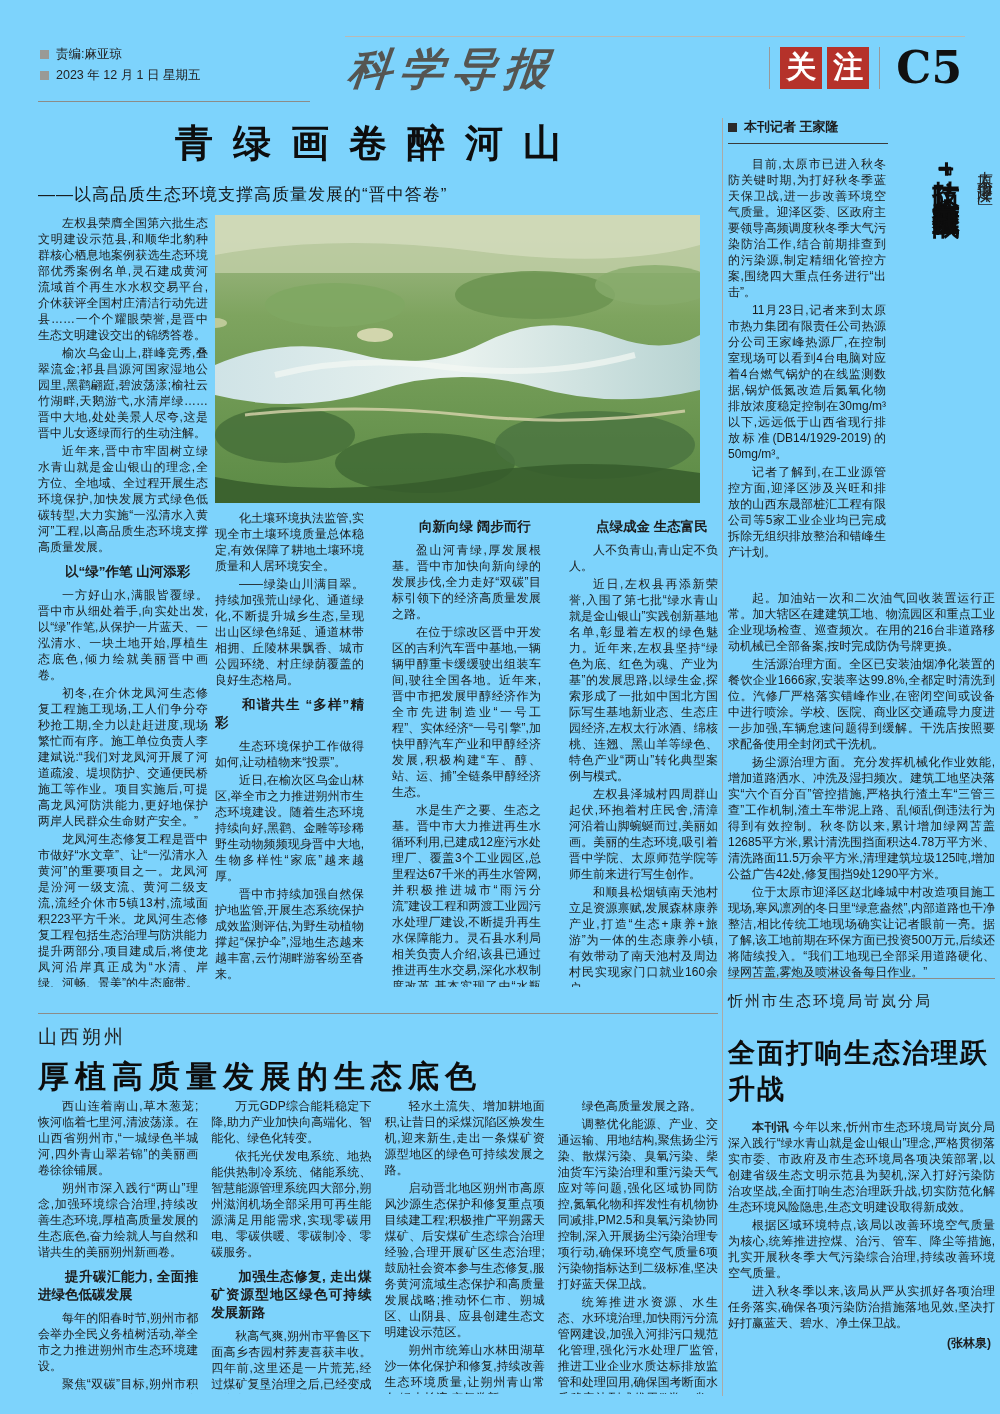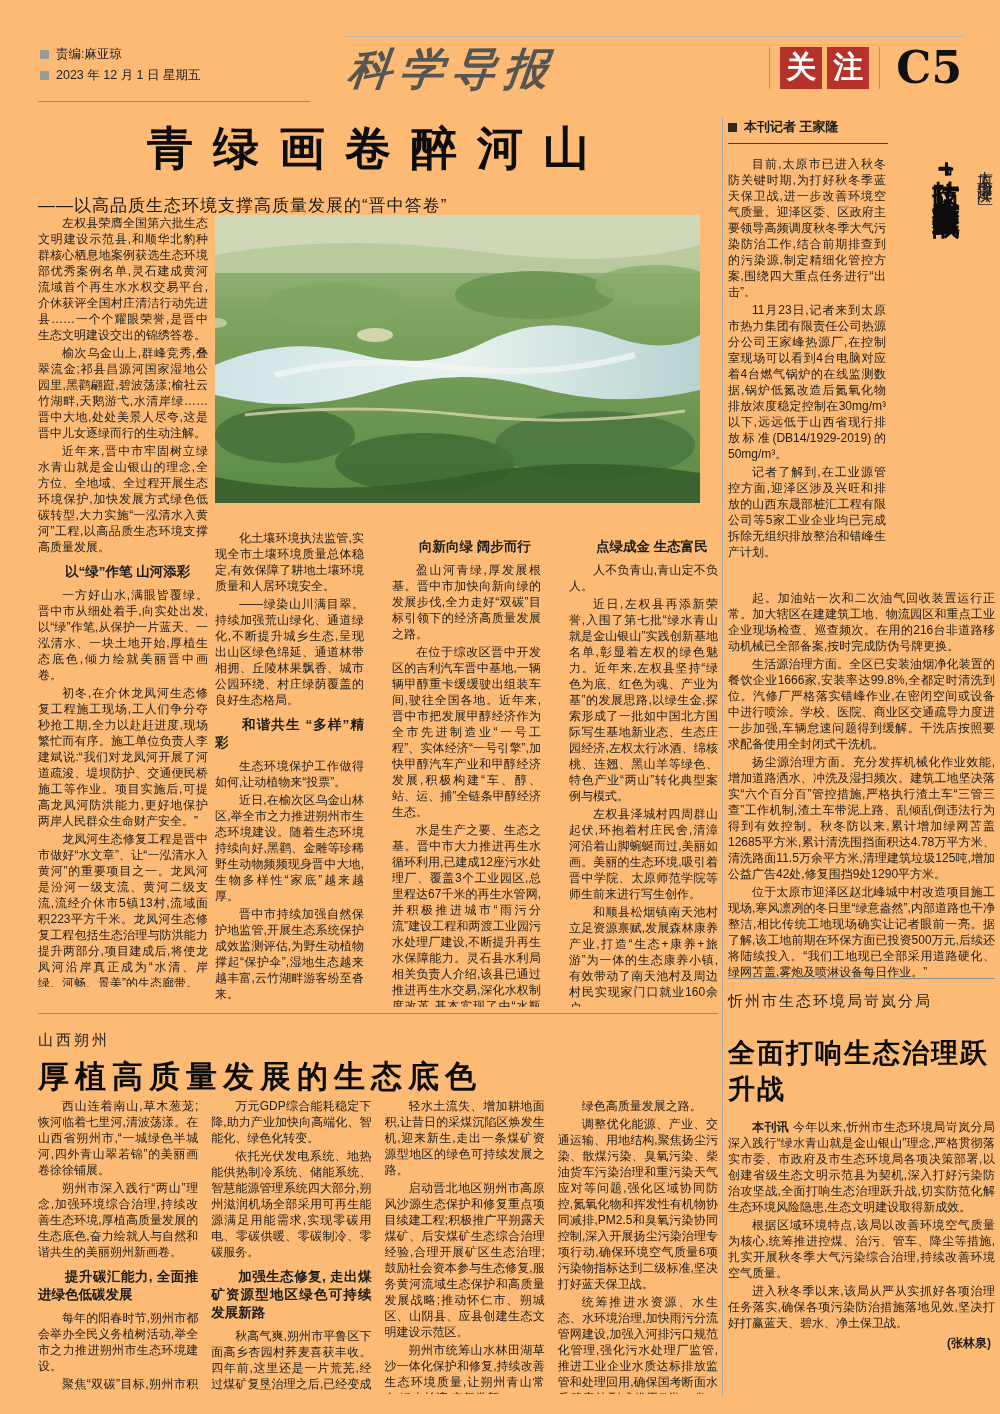--- a/index.html
+++ b/index.html
@@ -1,19 +1,19 @@
 <!DOCTYPE html>
 <html><head>
 <meta charset="utf-8">
 <style>
   * { margin:0; padding:0; box-sizing:border-box; }
   html,body { background:#e8e8e4; }
   #page {
     position:relative; width:1000px; height:1414px; margin:0 auto;
-    background:#fdba74; color:#1c1c1c; overflow:hidden;
+    background:#7dd3fc; color:#1c1c1c; overflow:hidden;
     font-family:"Liberation Sans", sans-serif;
   }
   
   .topline { position:absolute; left:345px; top:36px; width:620px; height:1px; background:#b9b9b5; }
   .hdr-left { position:absolute; left:40px; top:44px; font-size:12.5px; color:#222; line-height:21px; }
   .sq { display:inline-block; width:9px; height:9px; background:#9a9a96; margin-right:7px; vertical-align:middle; }
   .hdr-left-rule { position:absolute; left:38px; top:101px; width:272px; height:1px; background:#8c8c88; }
   .masthead {
     position:absolute; left:348px; top:40px;
     font-family:"DejaVu Serif", serif; font-style:italic; font-weight:bold;
@@ -28,43 +28,43 @@
   .vrule { position:absolute; left:722px; top:118px; width:1px; height:1278px; background:#aaaaa6; }
   .hrule-main { position:absolute; left:38px; top:1013px; width:680px; height:1px; background:#8c8c88; }
   .hrule-right { position:absolute; left:728px; top:978px; width:267px; height:1px; background:#8c8c88; }
   
   .para { font-size:12px; line-height:16px; text-align:justify; text-indent:2em; margin-bottom:2px; }
   .subhead { font-size:13.5px; font-weight:bold; line-height:18px; text-indent:2em; text-align:justify; margin:8px 0 6px; }
   .sig { font-size:12px; font-weight:bold; text-align:right; padding-right:4px; margin-top:4px; }
   .colbox { overflow:hidden; }
   
   #main-article { position:absolute; left:38px; top:118px; width:680px; height:895px; }
-  .m-headline { text-align:center; font-size:46px; font-weight:bold; letter-spacing:20px; color:#0d0d0d; }
+  .m-headline { text-align:center; font-size:38px; font-weight:bold; letter-spacing:20px; color:#0d0d0d; }
   .m-subtitle { text-align:left; font-size:17px; margin-top:14px; color:#151515; letter-spacing:1px; }
   .m-photo { position:absolute; left:177px; top:97px; width:485px; height:288px; overflow:hidden; background:#6f9d55; }
   .m-col1 { position:absolute; left:0; top:97px; width:170px; height:772px; }
   .m-cols { position:absolute; left:177px; top:392px; width:503px; height:477px;
-    display:grid; grid-template-columns:repeat(3,1fr); gap:28px;margin-top:20px; }
+    display:grid; grid-template-columns:repeat(3,1fr); gap:28px; }
   
   #taiyuan { position:absolute; left:728px; top:118px; width:267px; height:856px; }
   .byline { font-size:13px; font-weight:bold; border-bottom:1.5px solid #3a3a3a; padding-bottom:7px; width:160px; }
   .ty-top { position:relative; margin-top:12px; height:424px; }
   .ty-top-text { width:158px; height:424px; overflow:hidden; }
   .vert-head { position:absolute; top:2px; right:0; height:460px; writing-mode:vertical-rl; text-align:start; }
   .vert-kicker { font-size:16px; letter-spacing:4px; color:#222; margin-left:10px; }
   .vert-main { font-size:27px; font-weight:bold; letter-spacing:1px; color:#0d0d0d; }
   .ty-rest { margin-top:10px; height:390px; overflow:hidden; }
   
   #xinzhou { position:absolute; left:728px; top:992px; width:267px; height:404px; }
   .x-kicker { font-size:15px; color:#222; letter-spacing:2px; }
   .x-headline { font-size:27px; font-weight:bold; letter-spacing:2px; margin:24px 0 12px; color:#0d0d0d; }
   .x-body { height:300px; overflow:hidden; }
   
   #shuozhou { position:absolute; left:38px; top:1024px; width:680px; height:372px; }
-  .s-kicker { font-size:15px; letter-spacing:3px; color:#222;margin-top:7px; }
+  .s-kicker { font-size:19px; letter-spacing:3px; color:#222; }
   .s-headline { font-size:31px; font-weight:bold; letter-spacing:6px; margin:6px 0 0; color:#0d0d0d; }
   .s-cols { display:grid; grid-template-columns:repeat(4,1fr); gap:13px; height:296px; }
   .lead-label { font-weight:bold; }
 </style>
 </head>
 <body>
 
 <div id="page">
 
   <div class="topline"></div>

